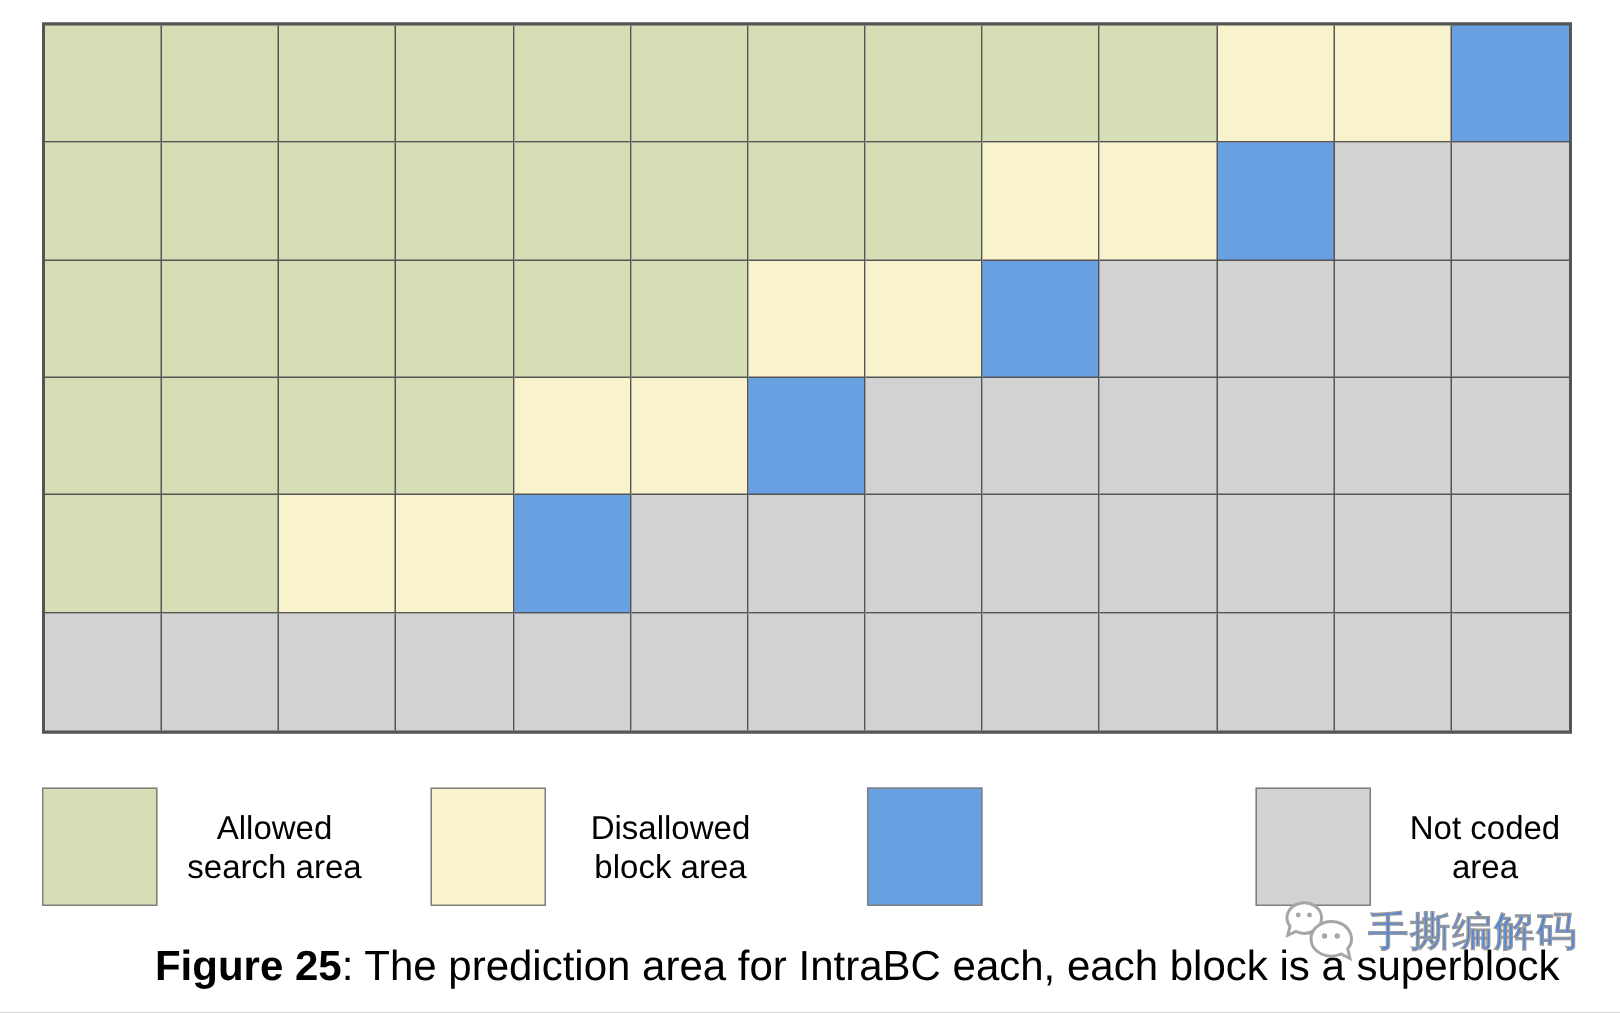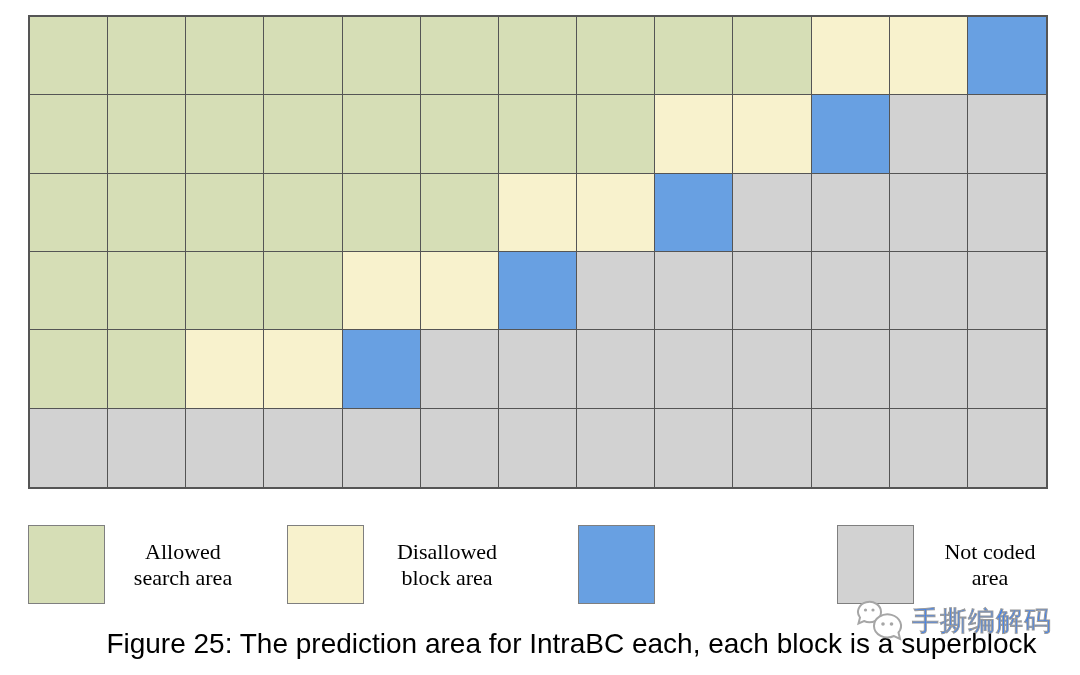--- a/index.html
+++ b/index.html
@@ -20,21 +20,21 @@
     background:var(--line);
   }
   .cell{
     border-right:1.5px solid var(--line);
     border-bottom:1.5px solid var(--line);
   }
   .cell:nth-child(13n){border-right:none;}
   .cell:nth-child(n+66){border-bottom:none;}
 
   
-  .legend{position:absolute;left:28px;top:525px;width:1030px;height:80px;font-family:Liberation Serif, serif;}
+  .legend{position:absolute;left:28px;top:525px;width:1030px;height:80px;}
   .swatch{
     position:absolute;top:0;width:77px;height:79px;
     border:1.5px solid #7f7f7f;
   }
   .swatch-1{left:0;}
   .swatch-2{left:259px;}
   .swatch-3{left:550px;}
   .swatch-4{left:809px;}
   .legend-label{
     position:absolute;top:50%;transform:translateY(-50%);
@@ -45,21 +45,21 @@
   .label-1{left:45px;}
   .label-2{left:309px;}
   .label-3{left:610px;}
   .label-4{left:852px;}
 
   
   .caption{
     position:absolute;left:50px;top:628px;width:1030px;
     text-align:center;font-size:28px;color:#000;white-space:nowrap;
   }
-  .caption b{font-weight:400;margin-left:13px;}
+  .caption b{font-weight:700;margin-left:13px;}
 
   
   .watermark{
     position:absolute;left:856px;top:599px;height:44px;
     display:flex;align-items:center;z-index:5;pointer-events:none;
   }
   .watermark svg{display:block;}
   .watermark-text{
     font-size:27px;font-weight:400;letter-spacing:1px;
     color:#3b82f6;

